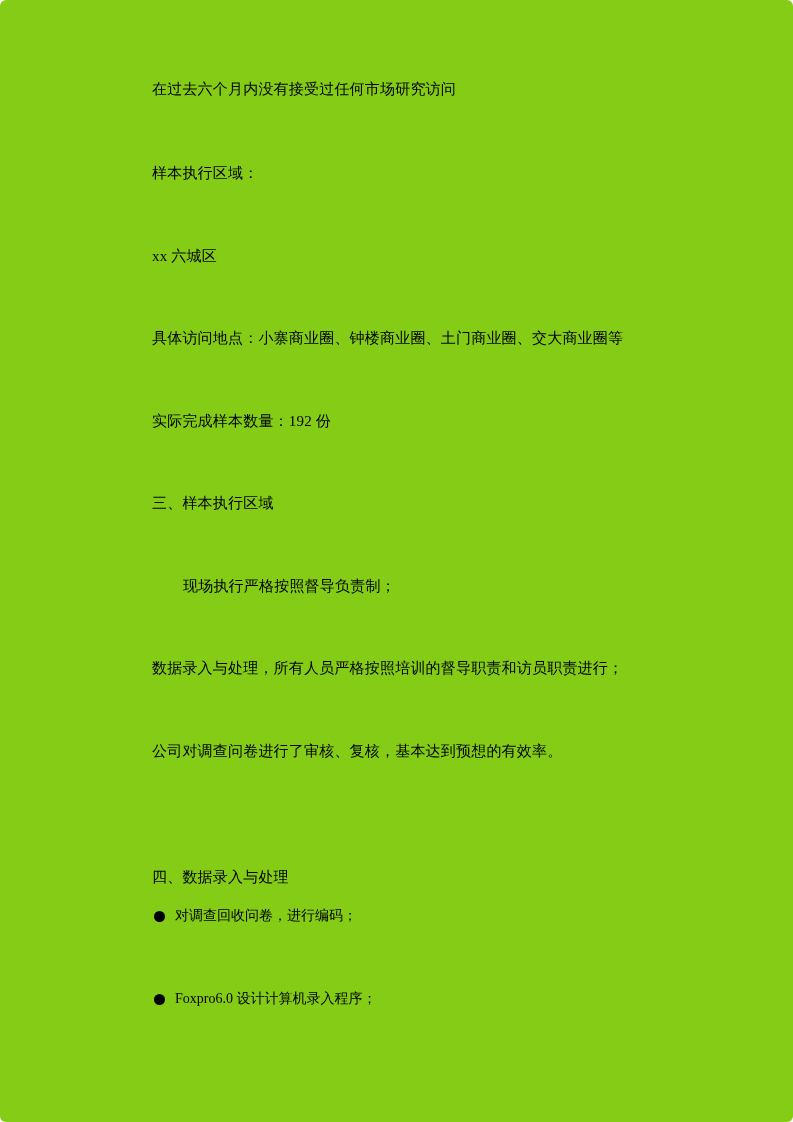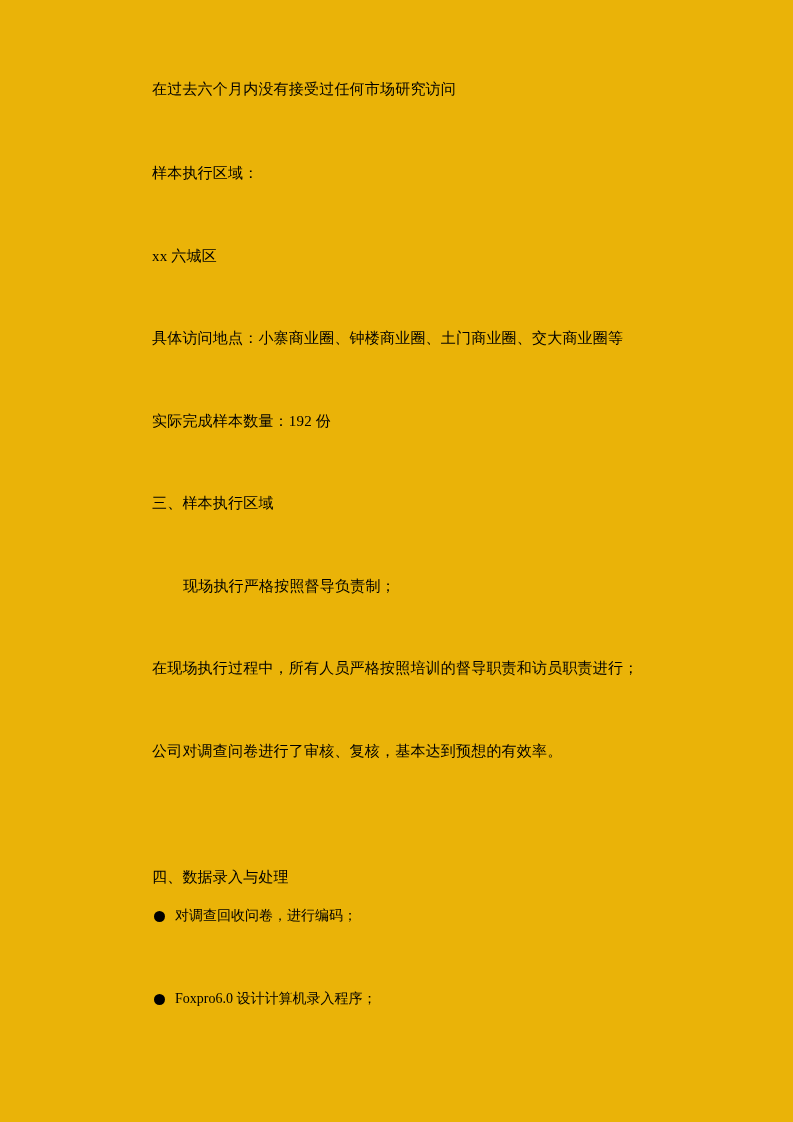--- a/index.html
+++ b/index.html
@@ -13,21 +13,22 @@
       position: relative;
       overflow: hidden;
       font-family: "Liberation Serif", "DejaVu Serif", serif;
       color: #000000;
     }
     .page {
       position: absolute;
       left: 0; top: 0;
       width: 793px;
       height: 1122px;
-      background: #eab308;
+      background: #84cc16;
+      border-radius: 6px;
     }
     .line {
       position: absolute;
       left: 152px;
       font-size: 15px;
       line-height: 18px;
       white-space: nowrap;
       letter-spacing: 0.2px;
     }
     .bullet-line {
@@ -61,21 +62,21 @@
   <div class="line" style="top:247px;">xx 六城区</div>
 
   <div class="line" style="top:329px;">具体访问地点：小寨商业圈、钟楼商业圈、土门商业圈、交大商业圈等</div>
 
   <div class="line" style="top:412px;">实际完成样本数量：192 份</div>
 
   <div class="line" style="top:494px;">三、样本执行区域</div>
 
   <div class="line" style="top:577px;margin-left:31px;">现场执行严格按照督导负责制；</div>
 
-  <div class="line" style="top:659px;">在现场执行过程中，所有人员严格按照培训的督导职责和访员职责进行；</div>
+  <div class="line" style="top:659px;">数据录入与处理，所有人员严格按照培训的督导职责和访员职责进行；</div>
 
   <div class="line" style="top:742px;">公司对调查问卷进行了审核、复核，基本达到预想的有效率。</div>
 
   <div class="line" style="top:868px;">四、数据录入与处理</div>
 
   <div class="bullet-line" style="top:907px;">
     <span class="bullet"></span>
     <span>对调查回收问卷，进行编码；</span>
   </div>
 

